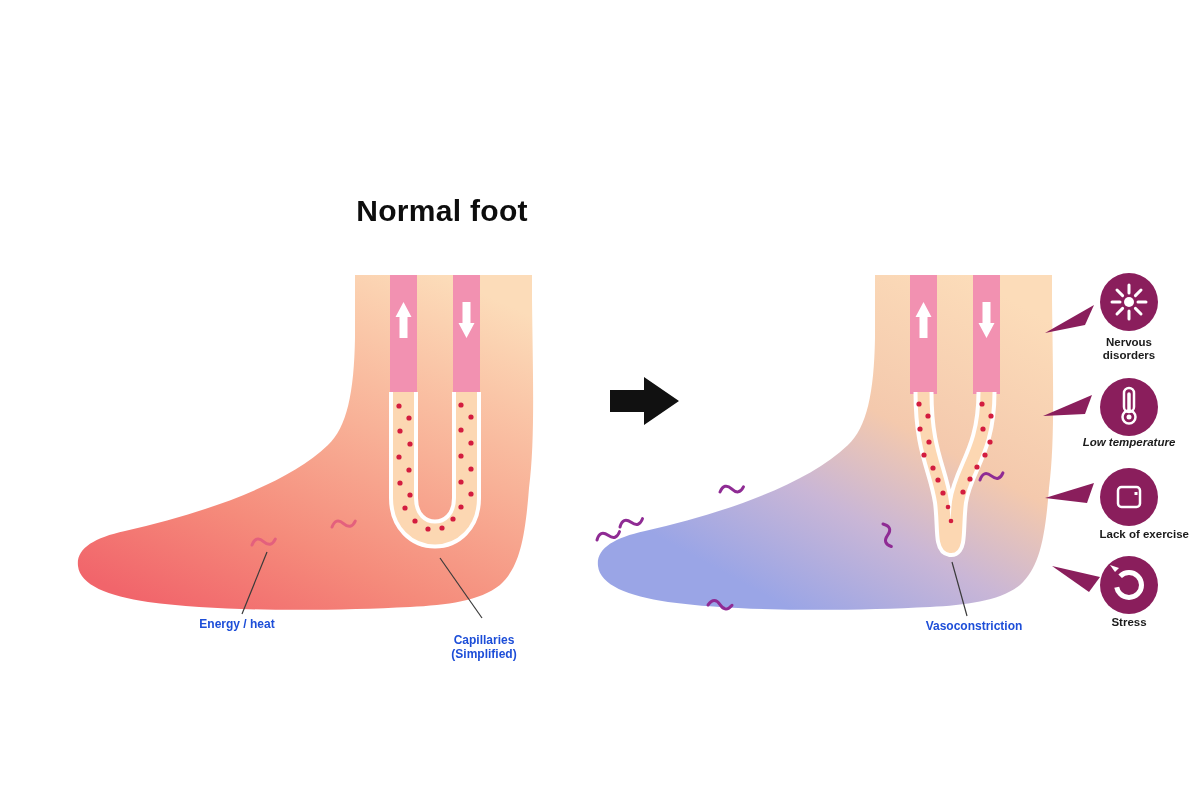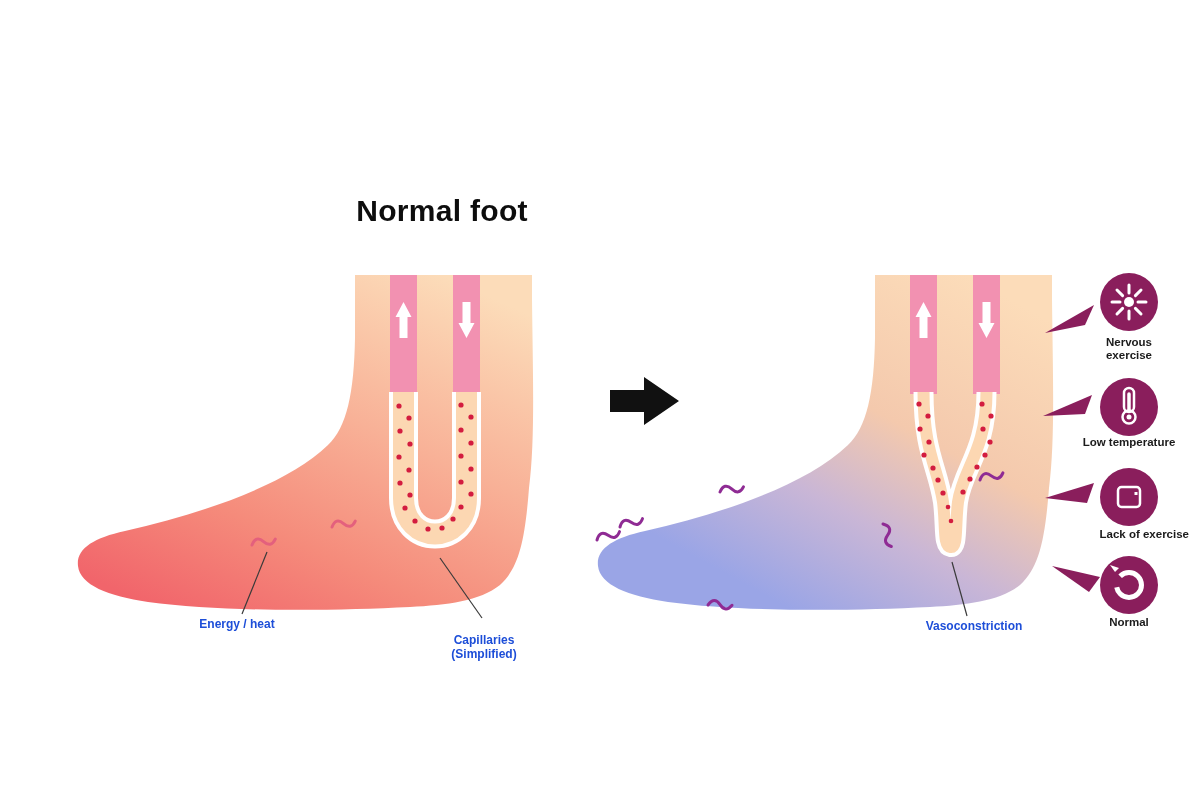--- a/index.html
+++ b/index.html
@@ -216,20 +216,20 @@
 
   <div class="lbl" style="left:145px; top:618px; width:120px;">Energy / heat</div>
 
   <div class="lbl" style="left:392px; top:634px; width:120px;">
     <span>Capillaries</span>
     <span class="note">(Simplified)</span>
   </div>
 
   <div class="lbl" style="left:872px; top:620px; width:140px;">Vasoconstriction</div>
 
-  <div class="cause-lbl" style="left:1061px; top:336px; width:72px;">Nervous exercise</div>
-
-  <div class="cause-lbl" style="left:1037px; top:436px; width:120px;">Low temperature</div>
+  <div class="cause-lbl" style="left:1061px; top:336px; width:72px;">Nervous disorders</div>
+
+  <div class="cause-lbl" style="left:1037px; top:436px; width:120px;font-style:italic;">Low temperature</div>
 
   <div class="cause-lbl" style="left:1037px; top:528px; width:120px;text-align:right;">Lack of exercise</div>
 
-  <div class="cause-lbl" style="left:1037px; top:616px; width:120px;">Normal</div>
+  <div class="cause-lbl" style="left:1037px; top:616px; width:120px;">Stress</div>
 </div>
 
 </body></html>

